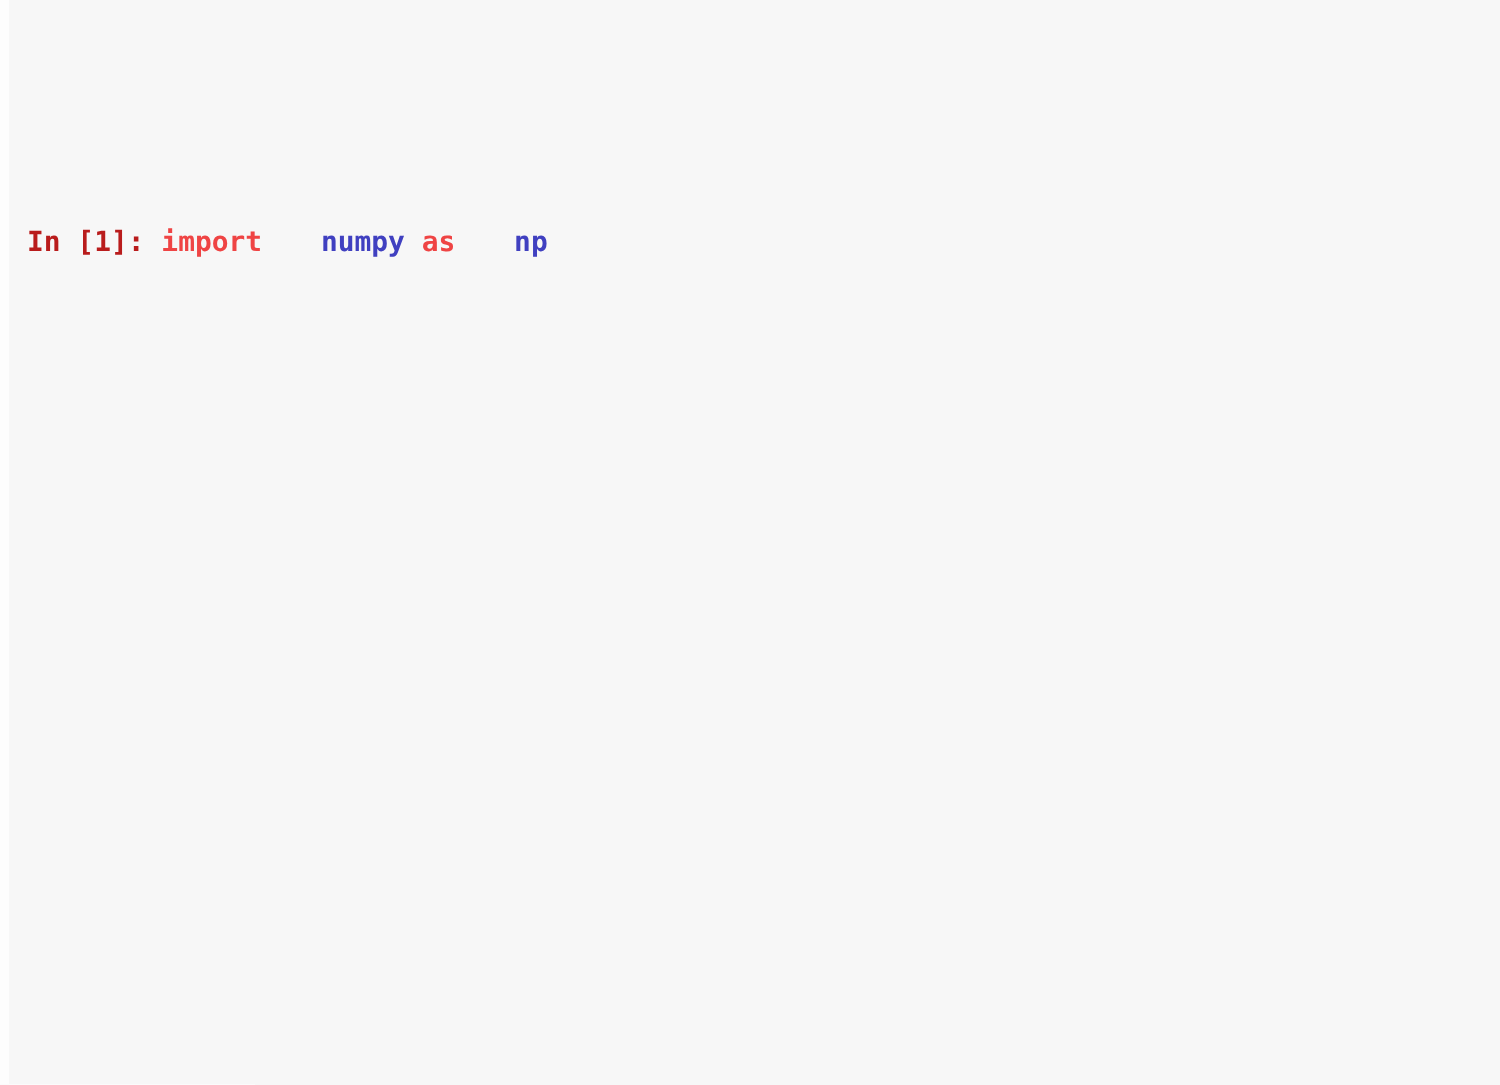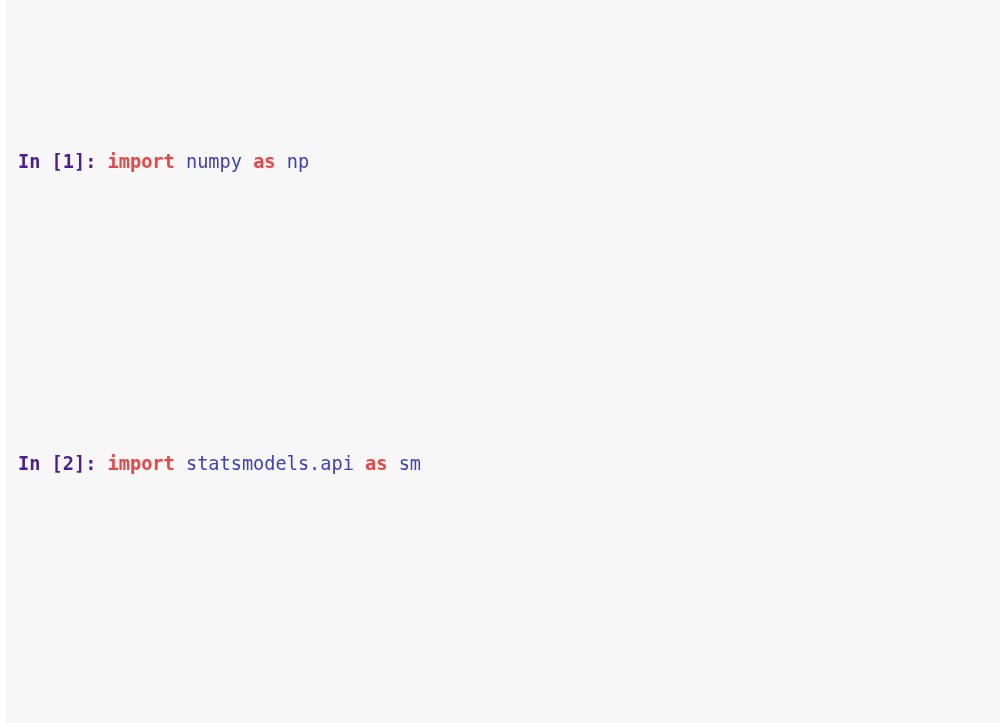--- a/index.html
+++ b/index.html
@@ -40,40 +40,39 @@
     letter-spacing: 0px;
     -webkit-font-smoothing: antialiased;
   }
   .line {
     white-space: pre;
     height: 33.5px;
   }
   .line.blank { height: 33.5px; }
 
   
-  .prompt   { color: #4c1d95; font-weight: bold; }
+  .prompt   { color: #b91c1c; font-weight: bold; }
   .kw       { color: #ef4444; font-weight: bold; }
-  .mod      { color: #4040c0; font-weight: normal; }
+  .mod      { color: #4040c0; font-weight: bold; margin-left: 28px; }
   .code     { color: #7a8290; }
 </style>
 </head>
 <body>
 
 <div class="screen">
   <div class="left-gutter"></div>
 
   <div class="console">
 
     
     <div class="line"><span class="prompt">In [1]:</span><span class="code"> </span><span class="kw">import</span><span class="code"> </span><span class="mod">numpy</span><span class="code"> </span><span class="kw">as</span><span class="code"> </span><span class="mod">np</span></div>
 
     <div class="line blank"></div>
 
     
-    <div class="line"><span class="prompt">In [2]:</span><span class="code"> </span><span class="kw">import</span><span class="code"> </span><span class="mod">statsmodels.api</span><span class="code"> </span><span class="kw">as</span><span class="code"> </span><span class="mod">sm</span></div>
 
     <div class="line blank"></div>
 
     
     
 
     
 
     
     

